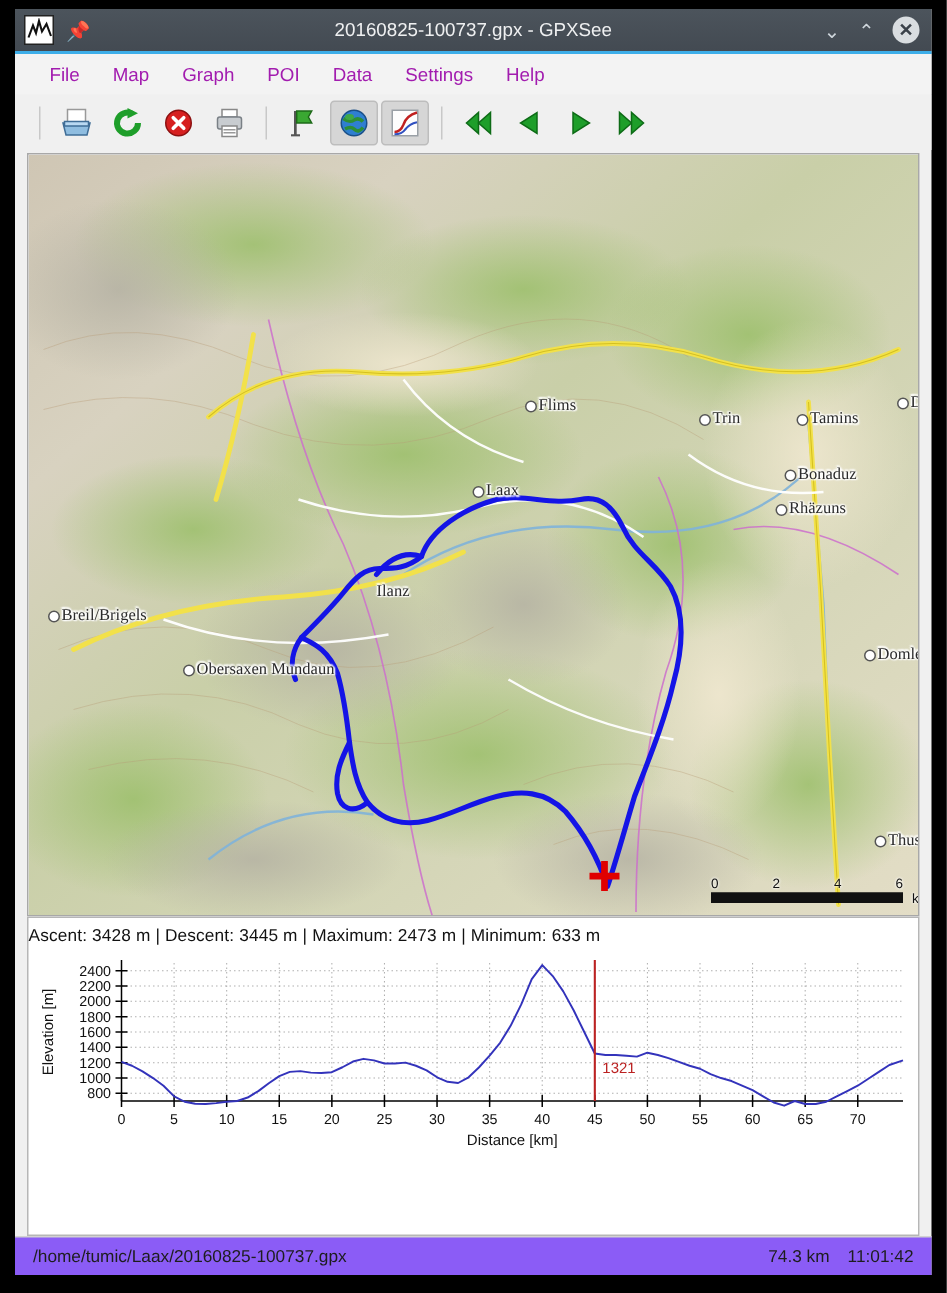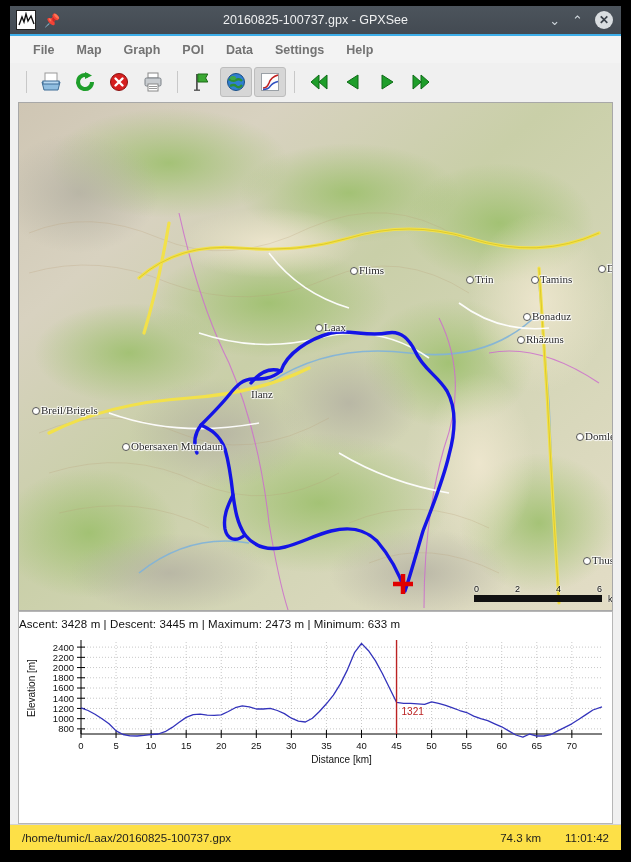--- a/index.html
+++ b/index.html
@@ -47,22 +47,22 @@
     display: flex; align-items: center; justify-content: center;
     font-size: 12px; font-weight: bold;
   }
   
   #menubar {
     height: 27px; flex: 0 0 27px;
     background: #f3f3f3;
     display: flex; align-items: center; padding-left: 12px;
   }
   .menu-item {
-    font-size: 12.5px; color: #737373;
-    padding: 3px 11px; border-radius: 2px; font-weight: bold;
+    font-size: 12.5px; color: #a21caf;
+    padding: 3px 11px; border-radius: 2px;
   }
   
   #toolbar {
     height: 37px; flex: 0 0 37px;
     background: #f0f0f0;
     display: flex; align-items: center; padding-left: 10px; gap: 2px;
   }
   .tsep { width: 1px; height: 22px; background: #c8c8c8; margin: 0 6px; }
   .tbtn {
     width: 32px; height: 30px;
@@ -123,26 +123,26 @@
     position: relative;
   }
   #graph-stats {
     text-align: left; font-size: 11.5px; color: #111;
     padding-top: 6px; letter-spacing: .1px;
   }
   #plot-svg { position: absolute; left: 0; top: 22px; }
   
   #statusbar {
     flex: 0 0 26px; height: 26px;
-    background: #fde047; border-top: 1px solid #d2d2d2;
+    background: #8b5cf6; border-top: 1px solid #d2d2d2;
     display: flex; align-items: center;
     padding: 0 12px; font-size: 11.5px; color: #1d1d1d;
   }
   #status-path { flex: 1 1 auto; }
-  #status-dist { margin-right: 24px; }
+  #status-dist { margin-right: 12px; }
 </style>
 </head>
 <body>
 
 <div id="window">
 
   <div id="titlebar">
     <div id="app-icon">
       <svg width="17" height="17" viewBox="0 0 17 17">
         <polyline points="1,13 4,5 6,10 8,2 10,9 13,4 16,12" fill="none" stroke="#111" stroke-width="1.4"></polyline>

